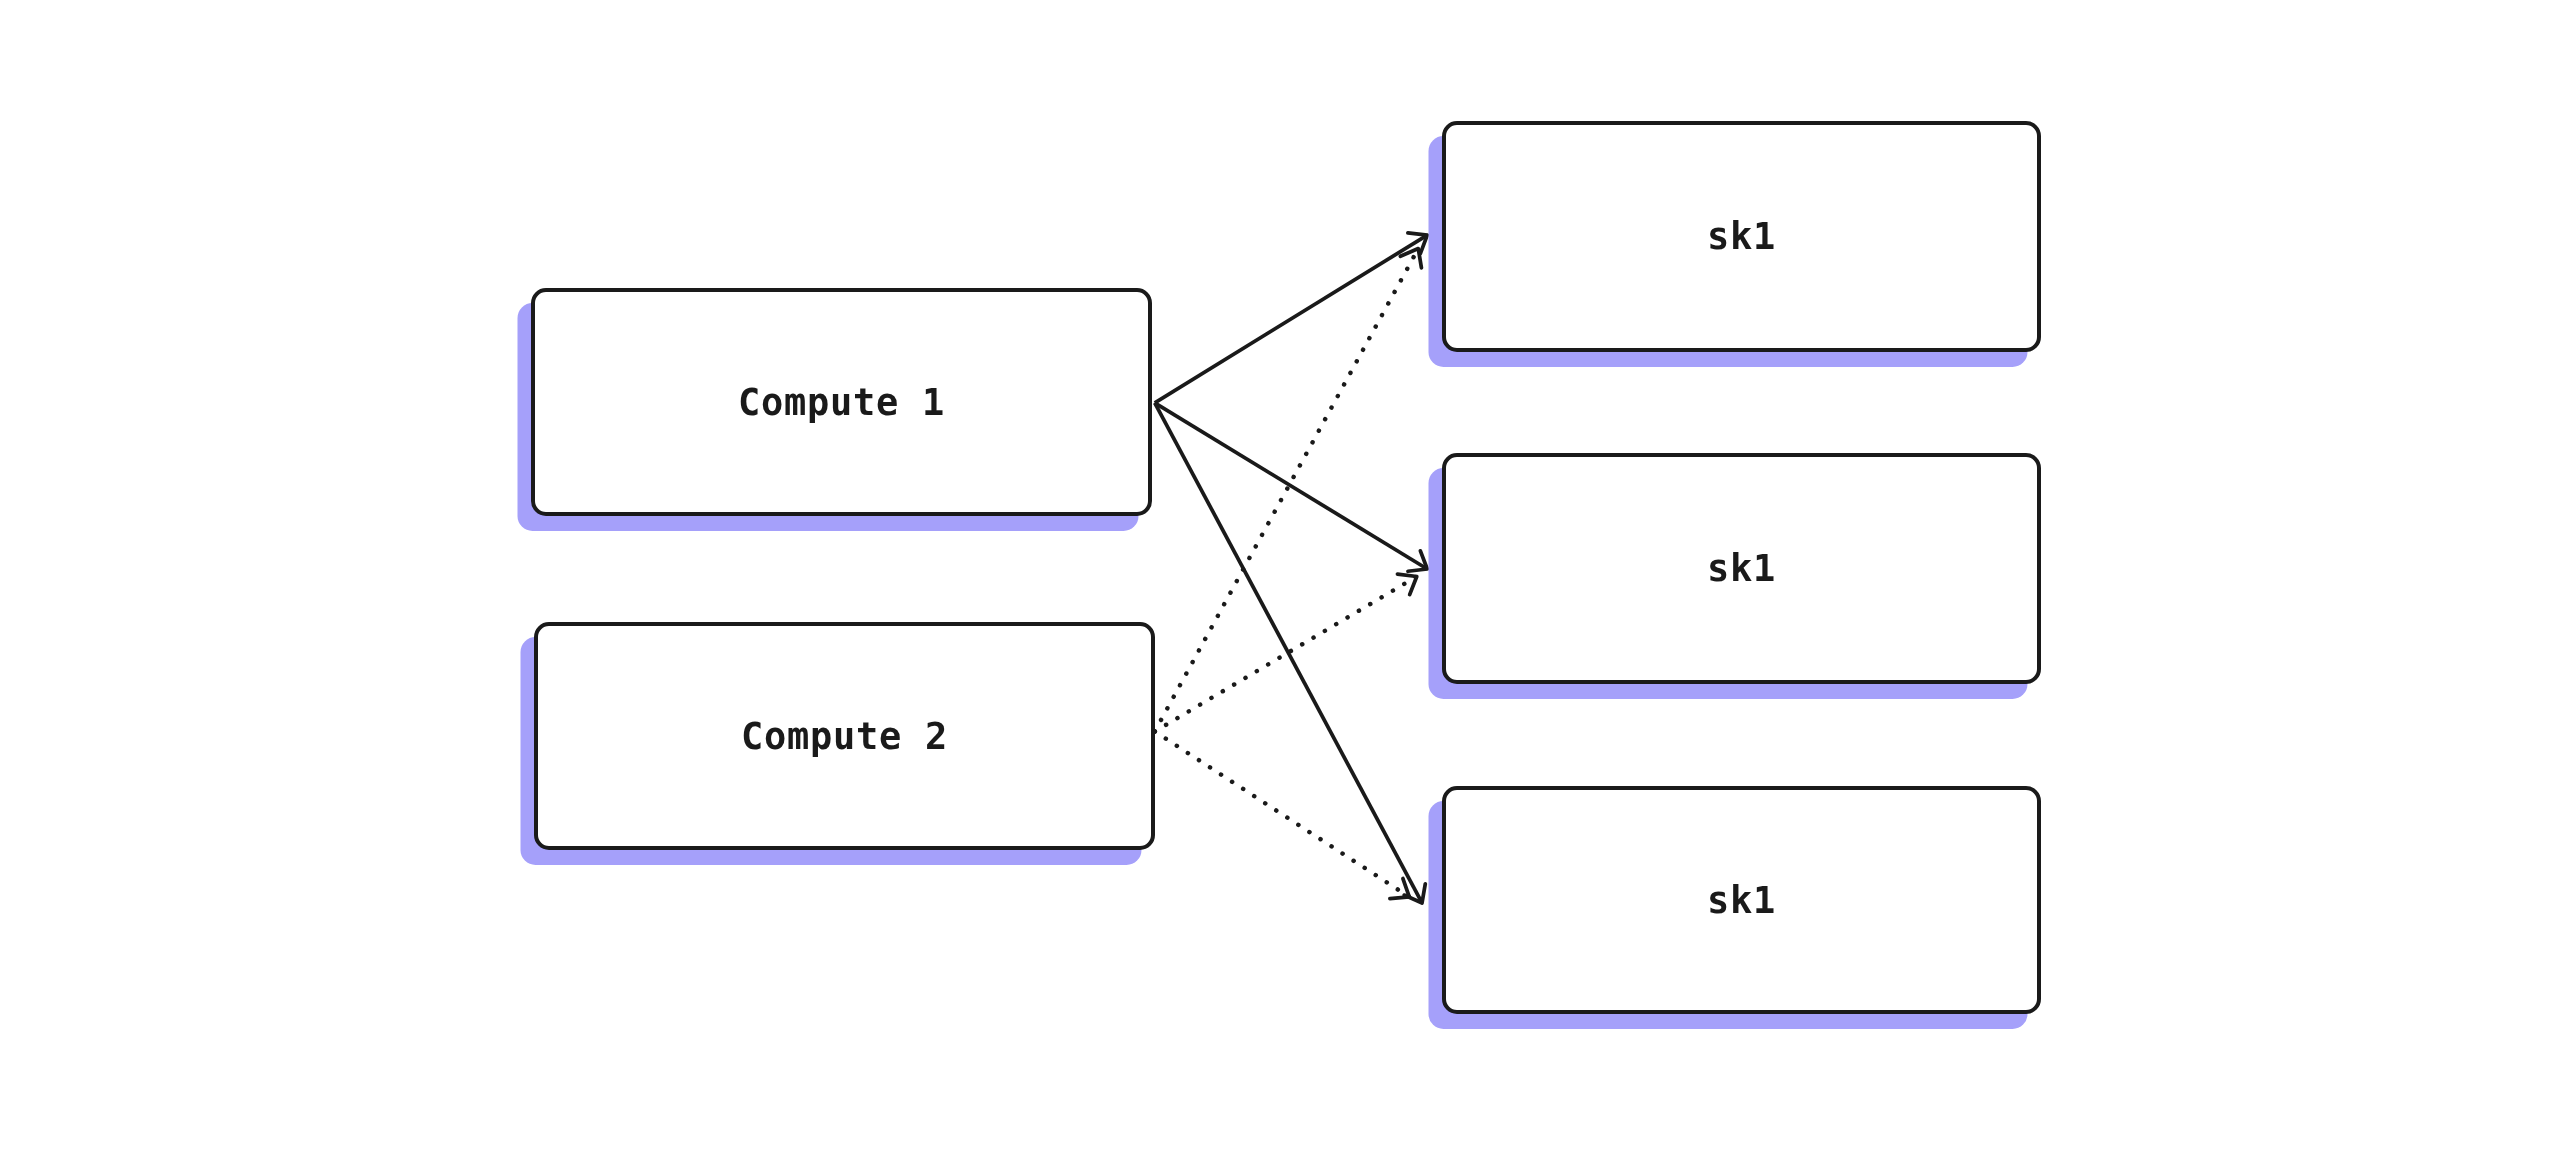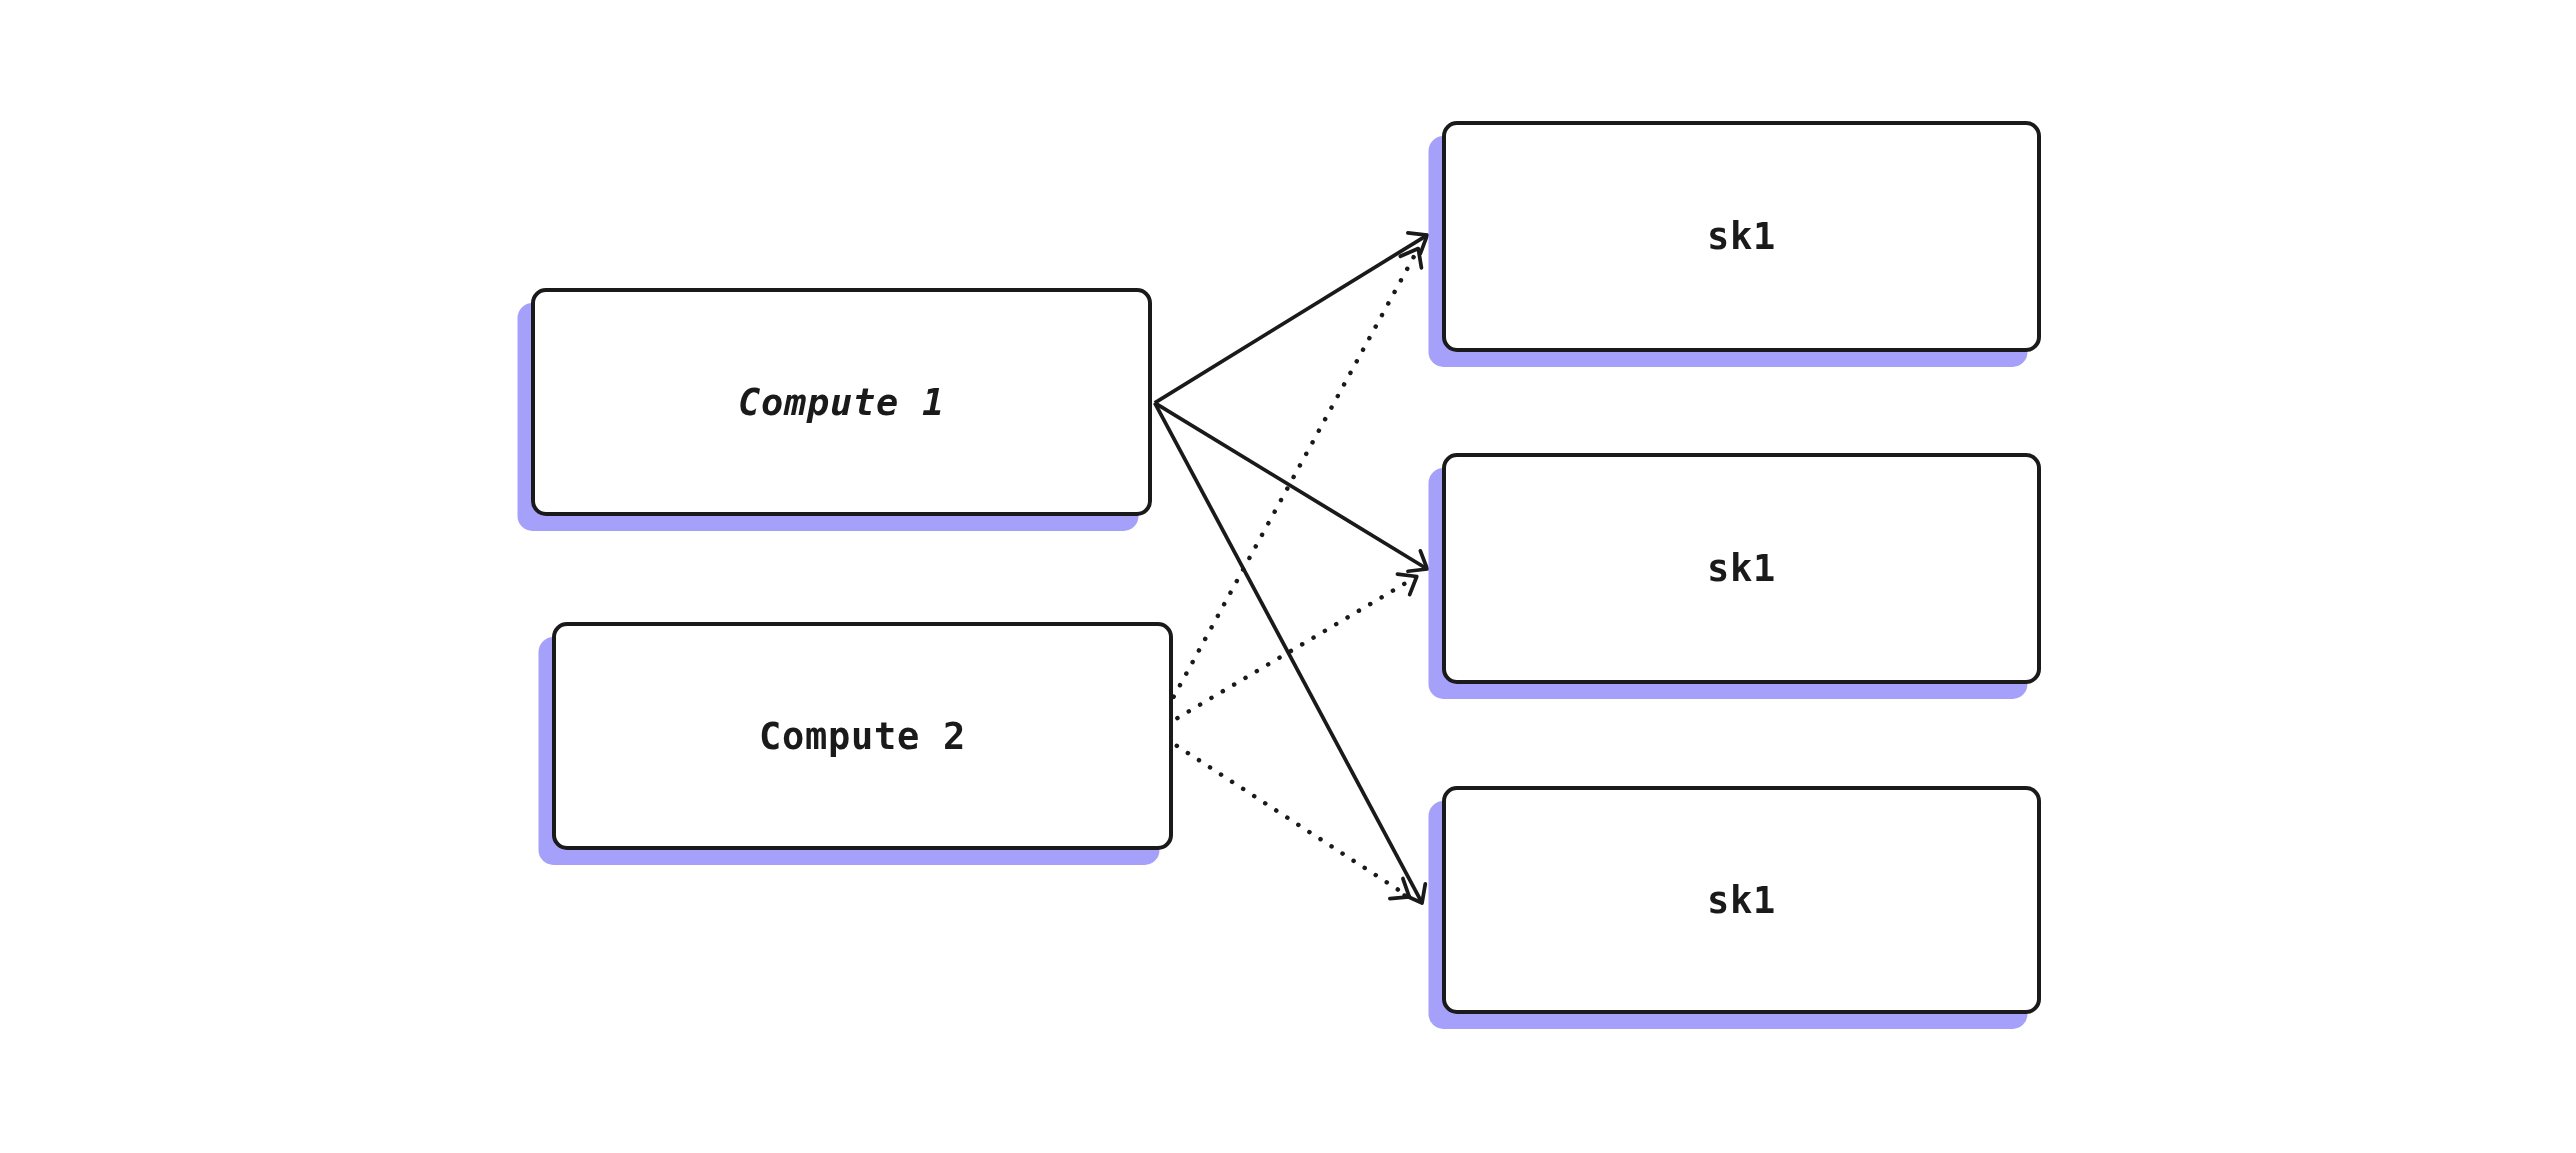--- a/index.html
+++ b/index.html
@@ -26,22 +26,22 @@
     align-items: center;
     justify-content: center;
   }
   .node-label {
     font-size: 37px;
     font-weight: 700;
     color: var(--text, #1a1a1a);
     letter-spacing: 0.7px;
     white-space: pre;
   }
-  #compute-1 { left: 531px;  top: 288px;  width: 621px; height: 228px; font-style: italic; }
-  #compute-2 { left: 552px;  top: 622px;  width: 621px; height: 228px; }
+  #compute-1 { left: 531px;  top: 288px;  width: 621px; height: 228px; }
+  #compute-2 { left: 534px;  top: 622px;  width: 621px; height: 228px; }
   #sk1-top   { left: 1442px; top: 121px;  width: 599px; height: 231px; }
   #sk1-mid   { left: 1442px; top: 453px;  width: 599px; height: 231px; }
   #sk1-bot   { left: 1442px; top: 786px; width: 599px; height: 228px; }
   #edges {
     position: absolute;
     left: 0; top: 0;
     width: 2576px;
     height: 1153px;
     pointer-events: none;
   }

